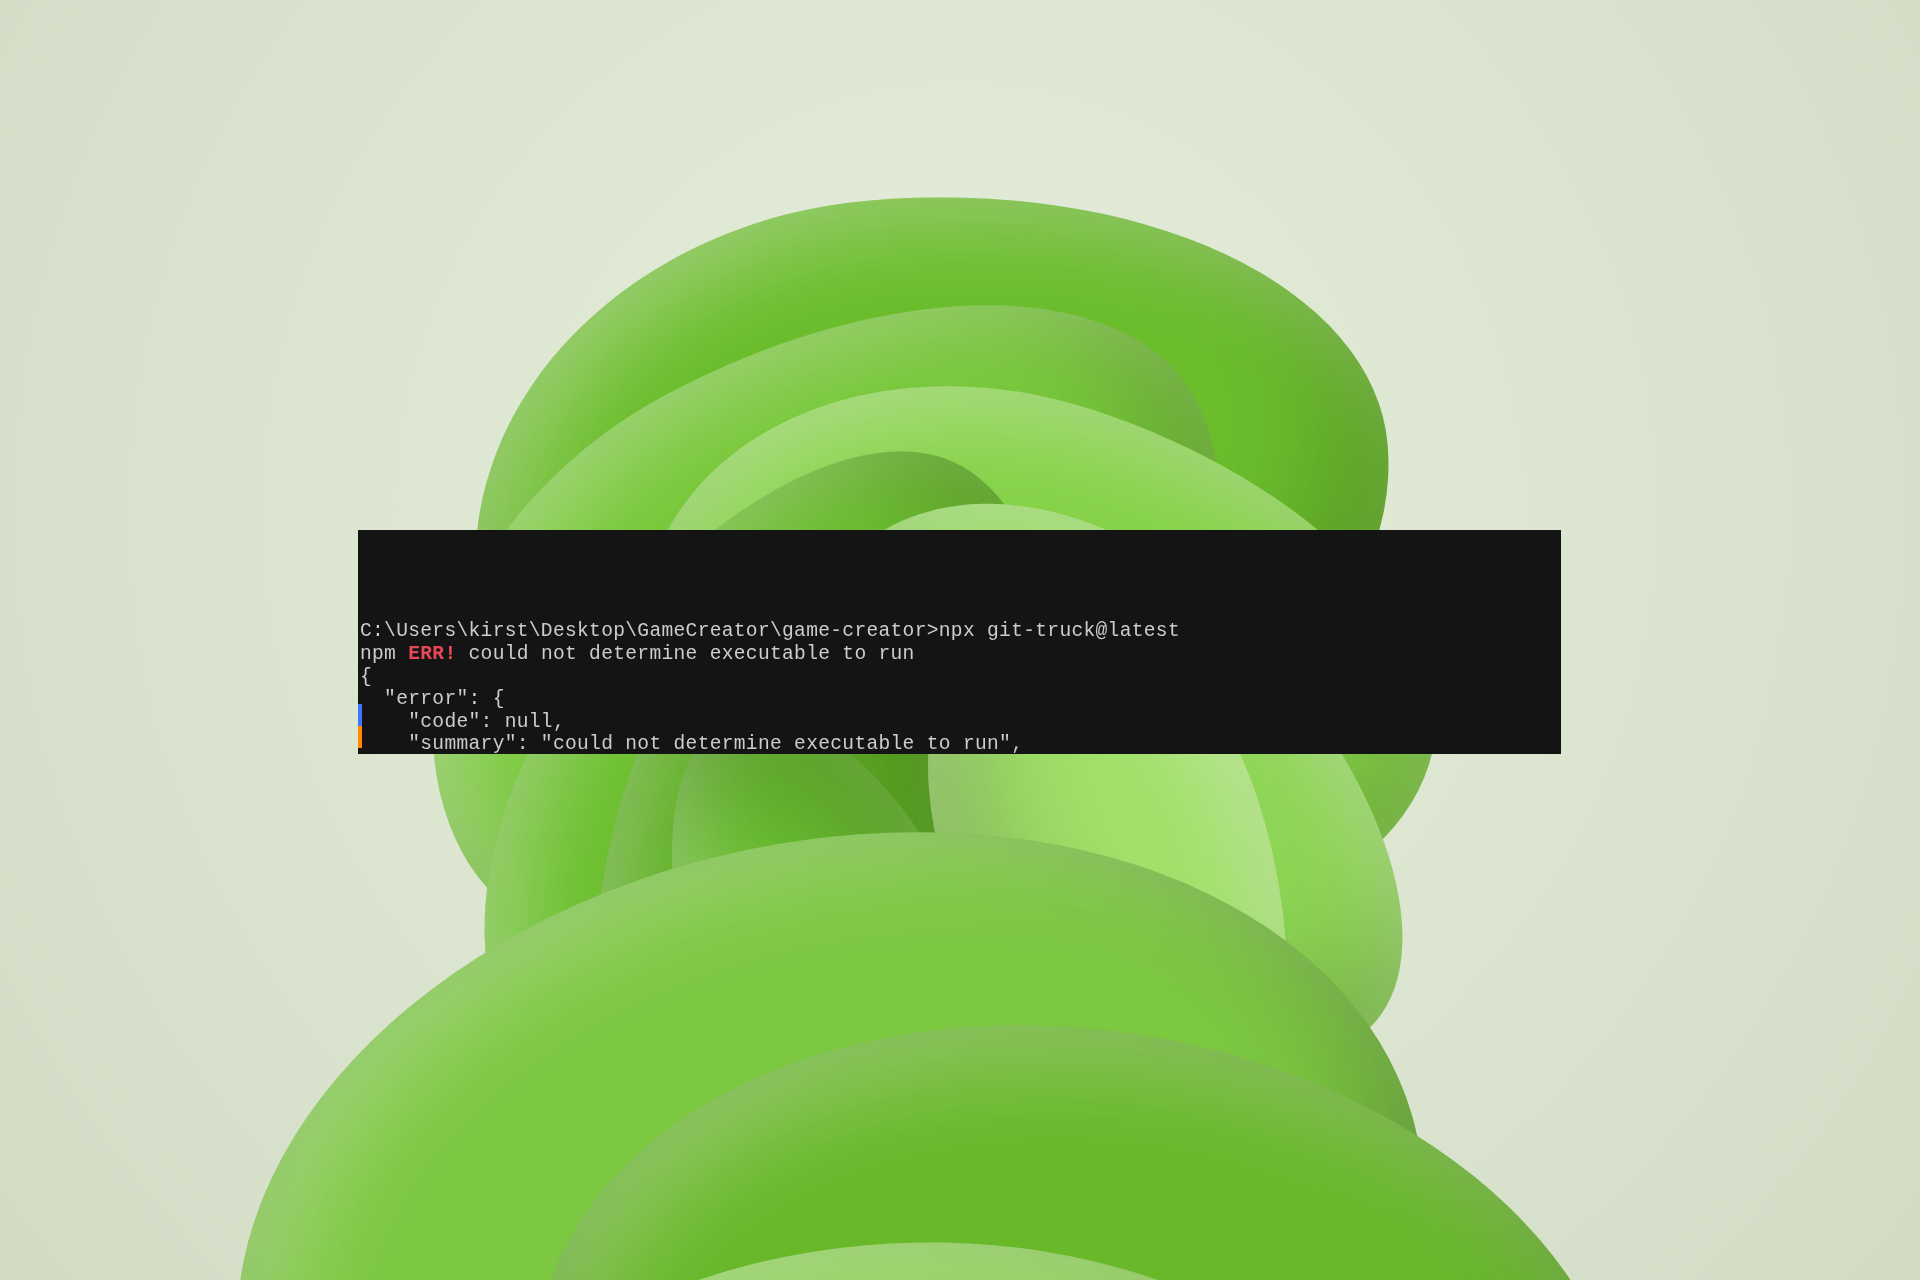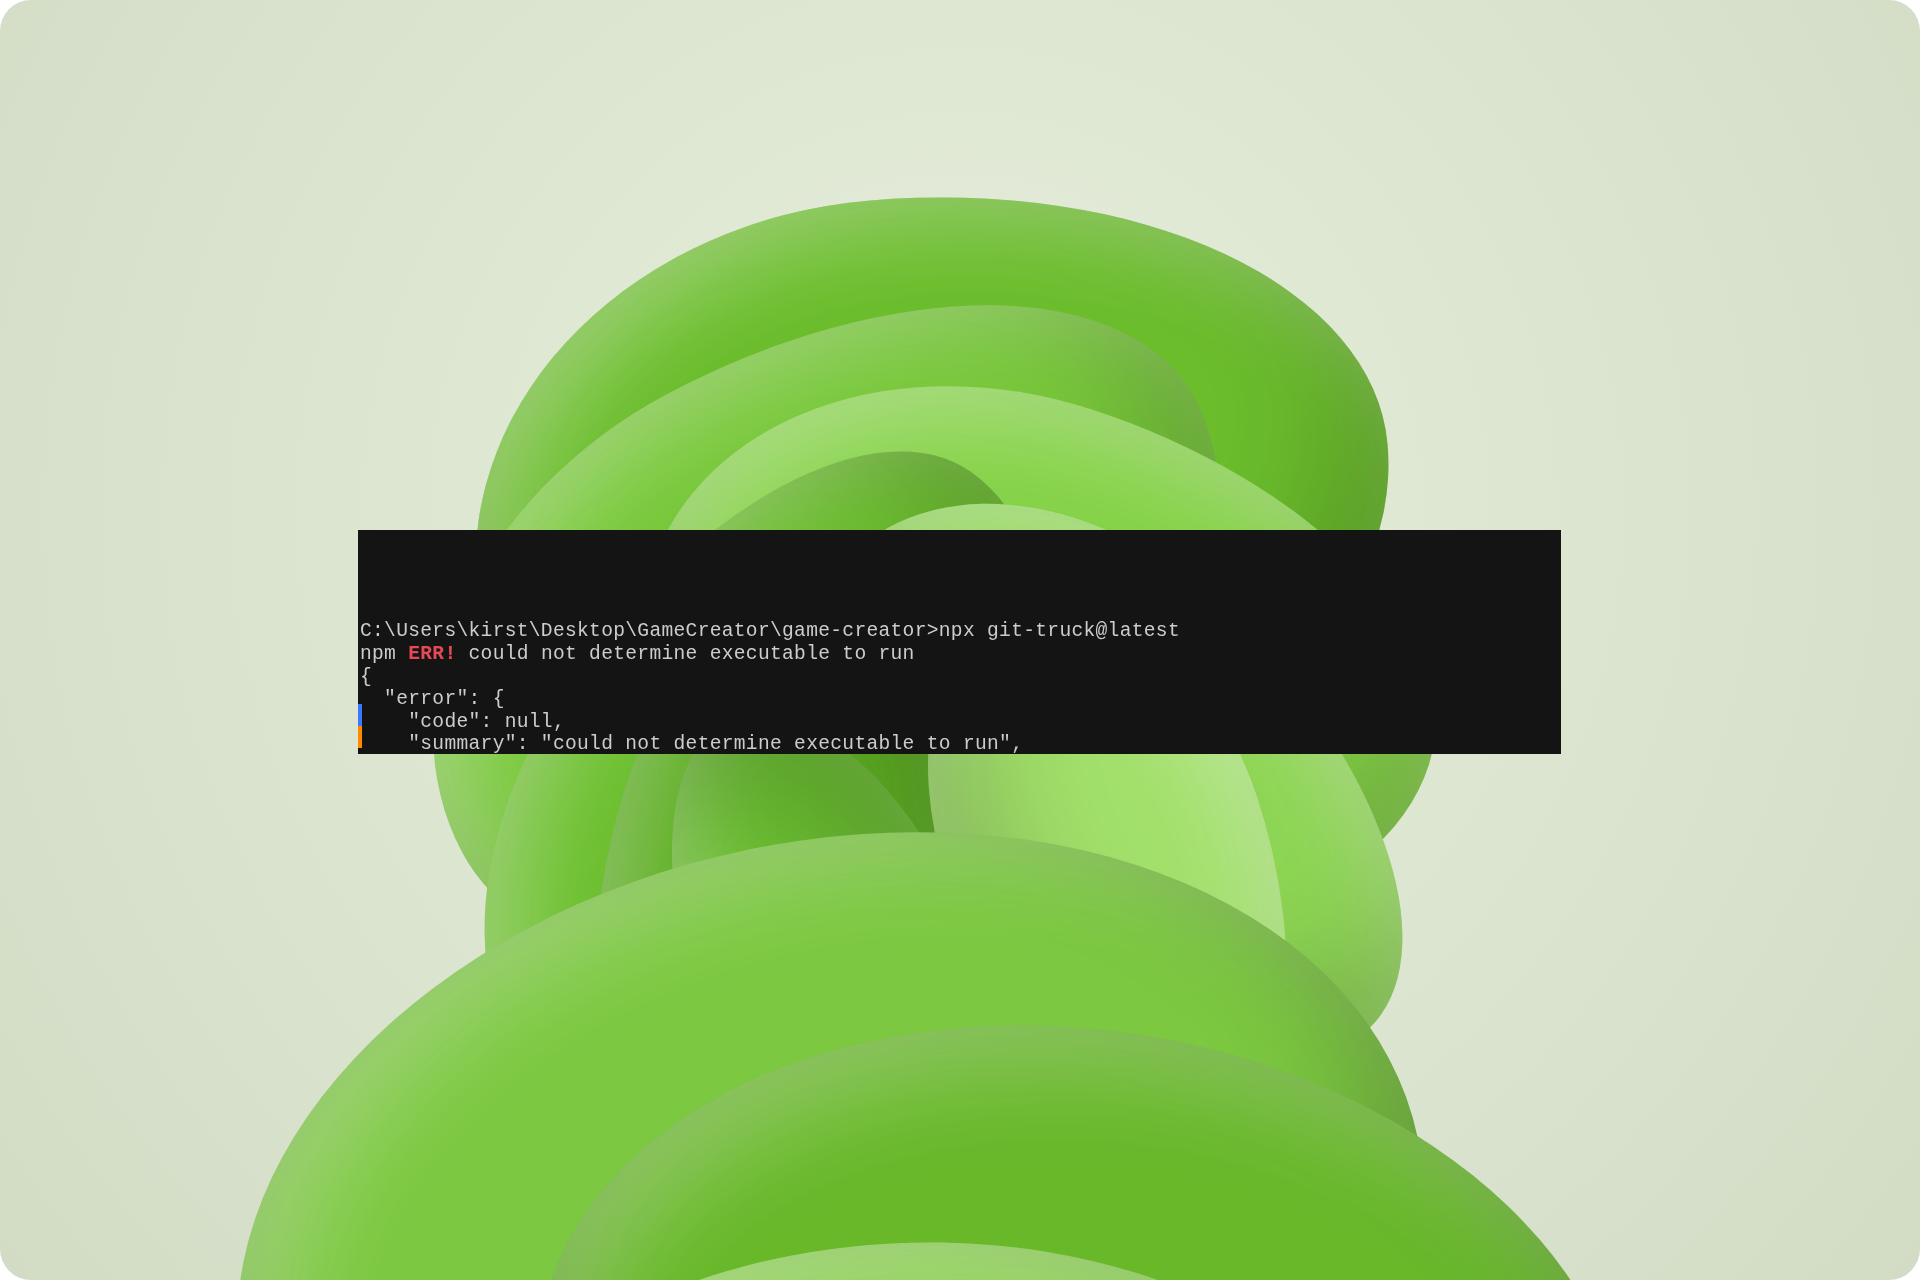--- a/index.html
+++ b/index.html
@@ -15,21 +15,20 @@
   .desktop {
     position: relative;
     width: 100%;
     height: 100%;
     background:
       radial-gradient(circle at 50% 40%,
                       #e8efdf 0%,
                       #dfe8d3 35%,
                       #d2dcc5 100%);
     overflow: hidden;
-    border-radius: 31px;
   }
 
   
   .bloom {
     position: absolute;
     left: 50%;
     top: 42%;
     width: 1500px;
     height: 1500px;
     transform: translate(-50%, -43%);

